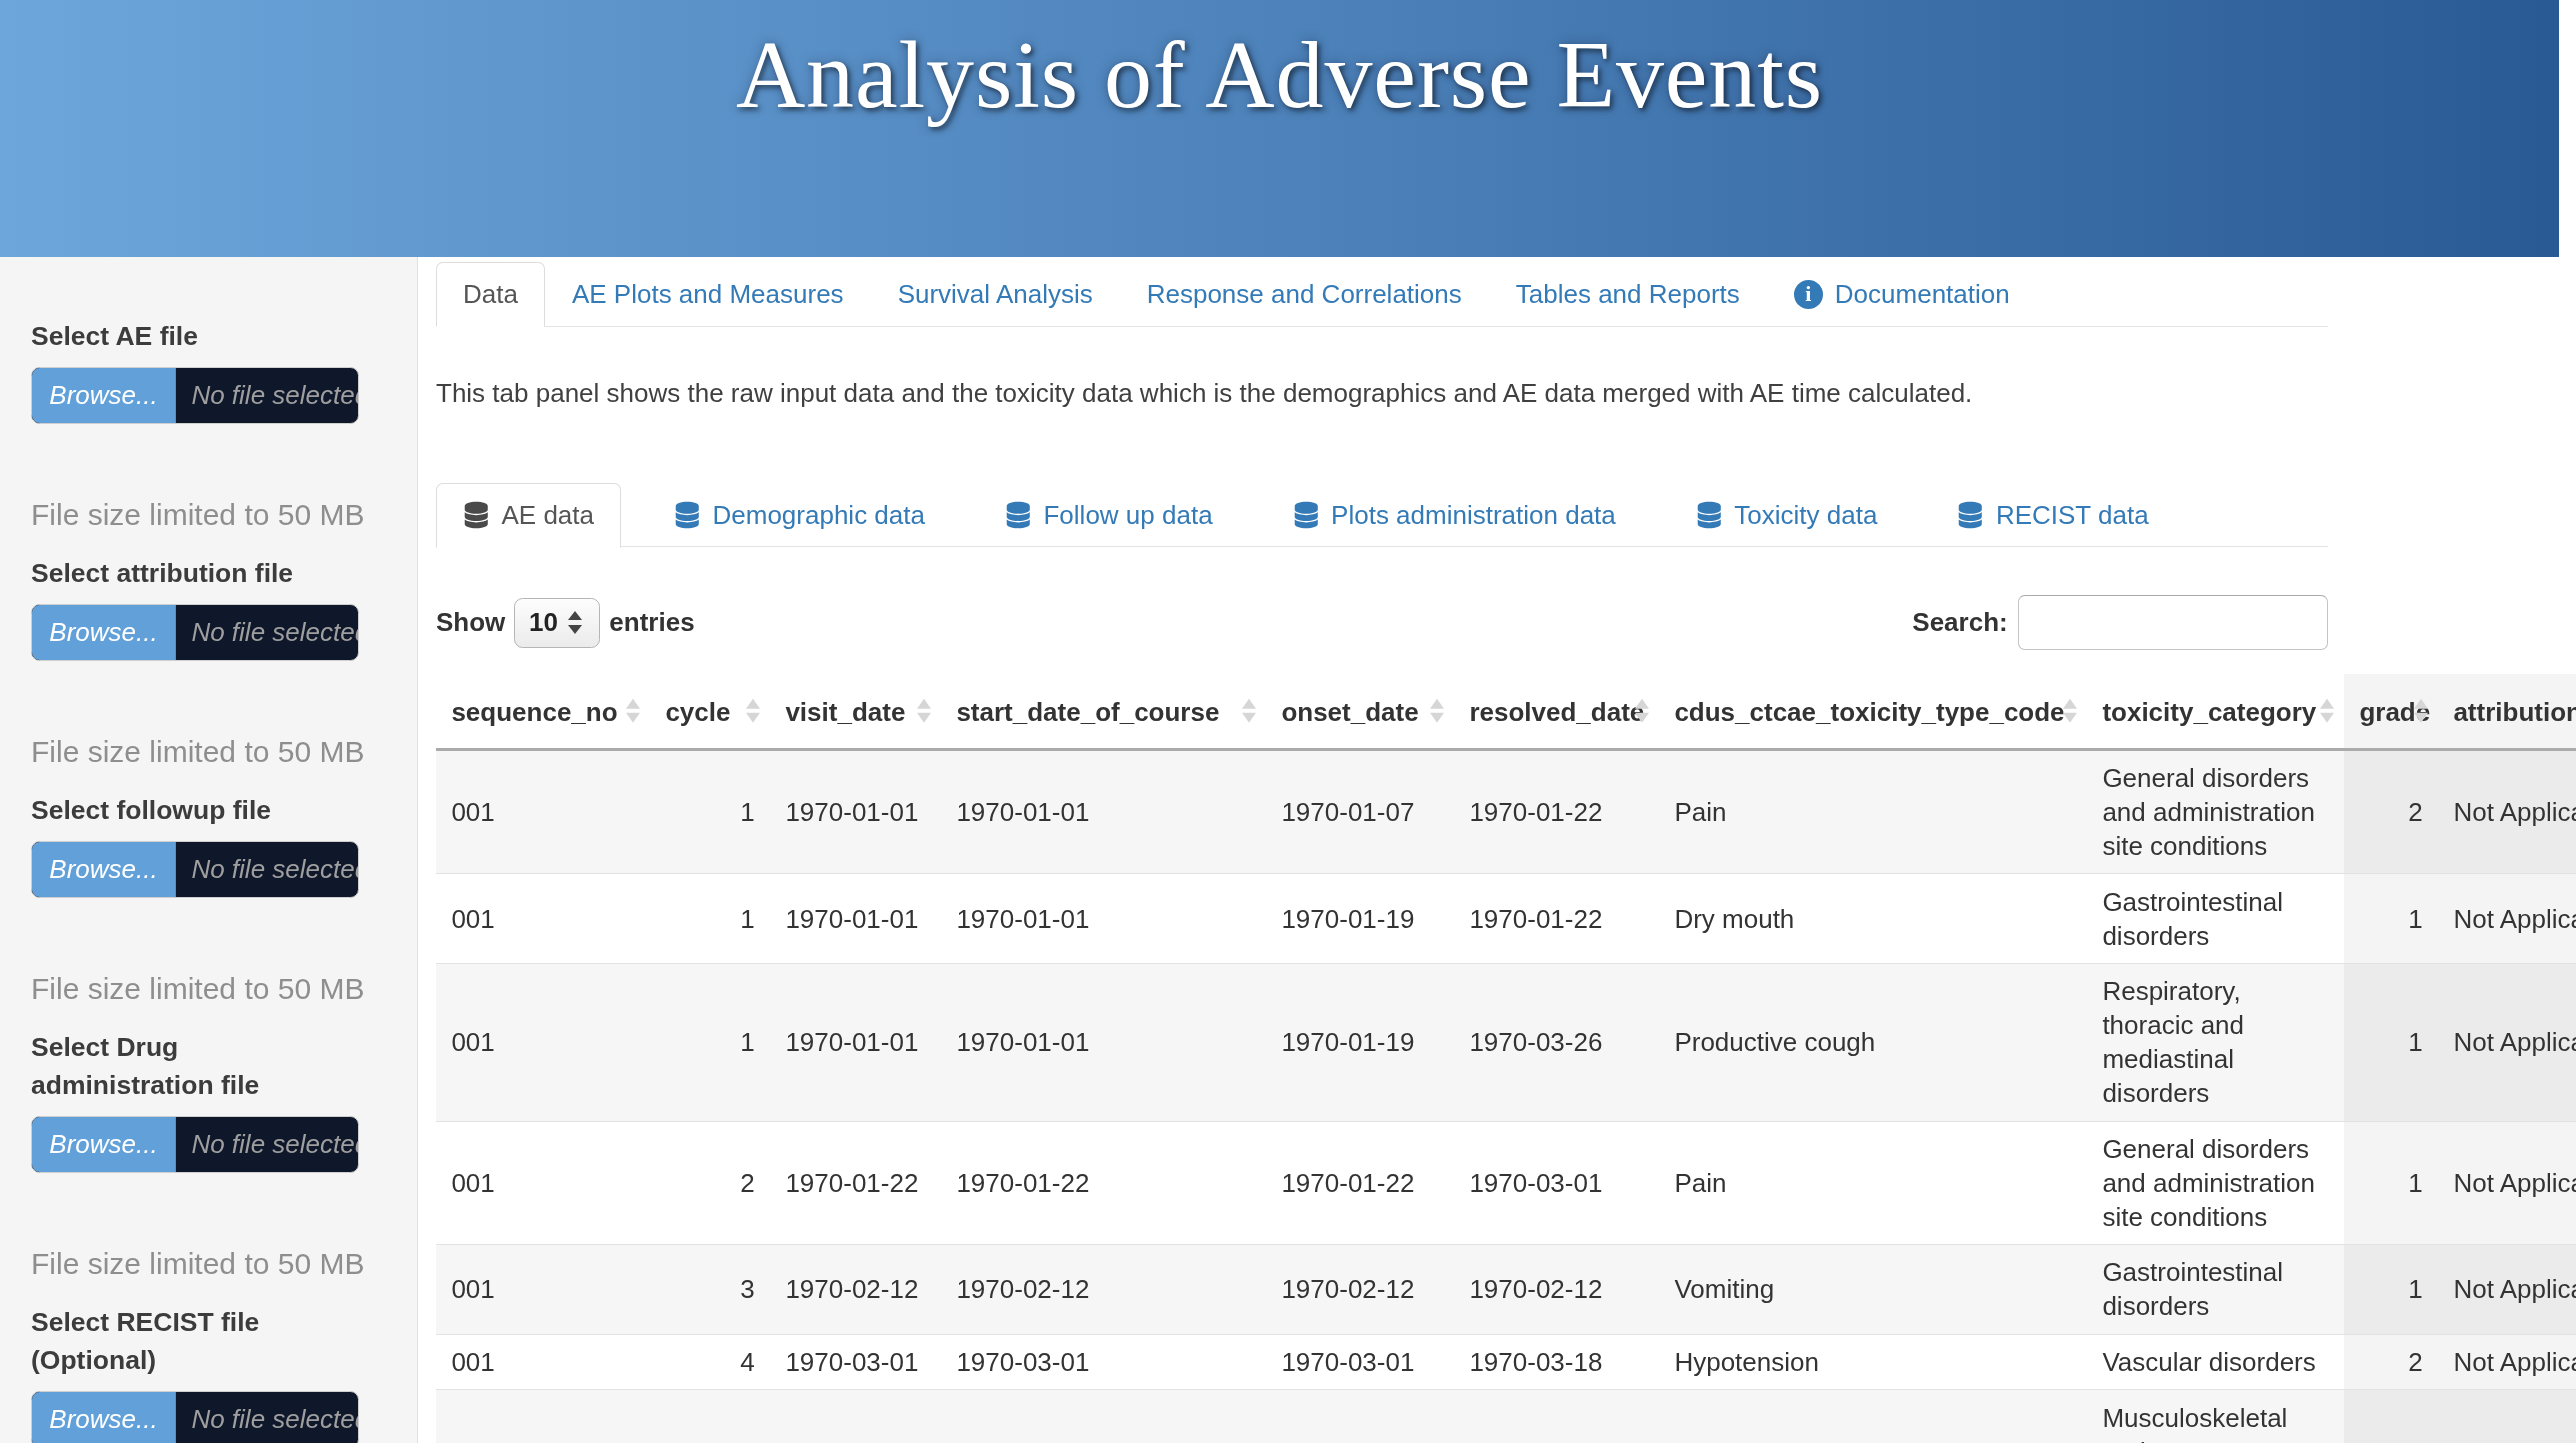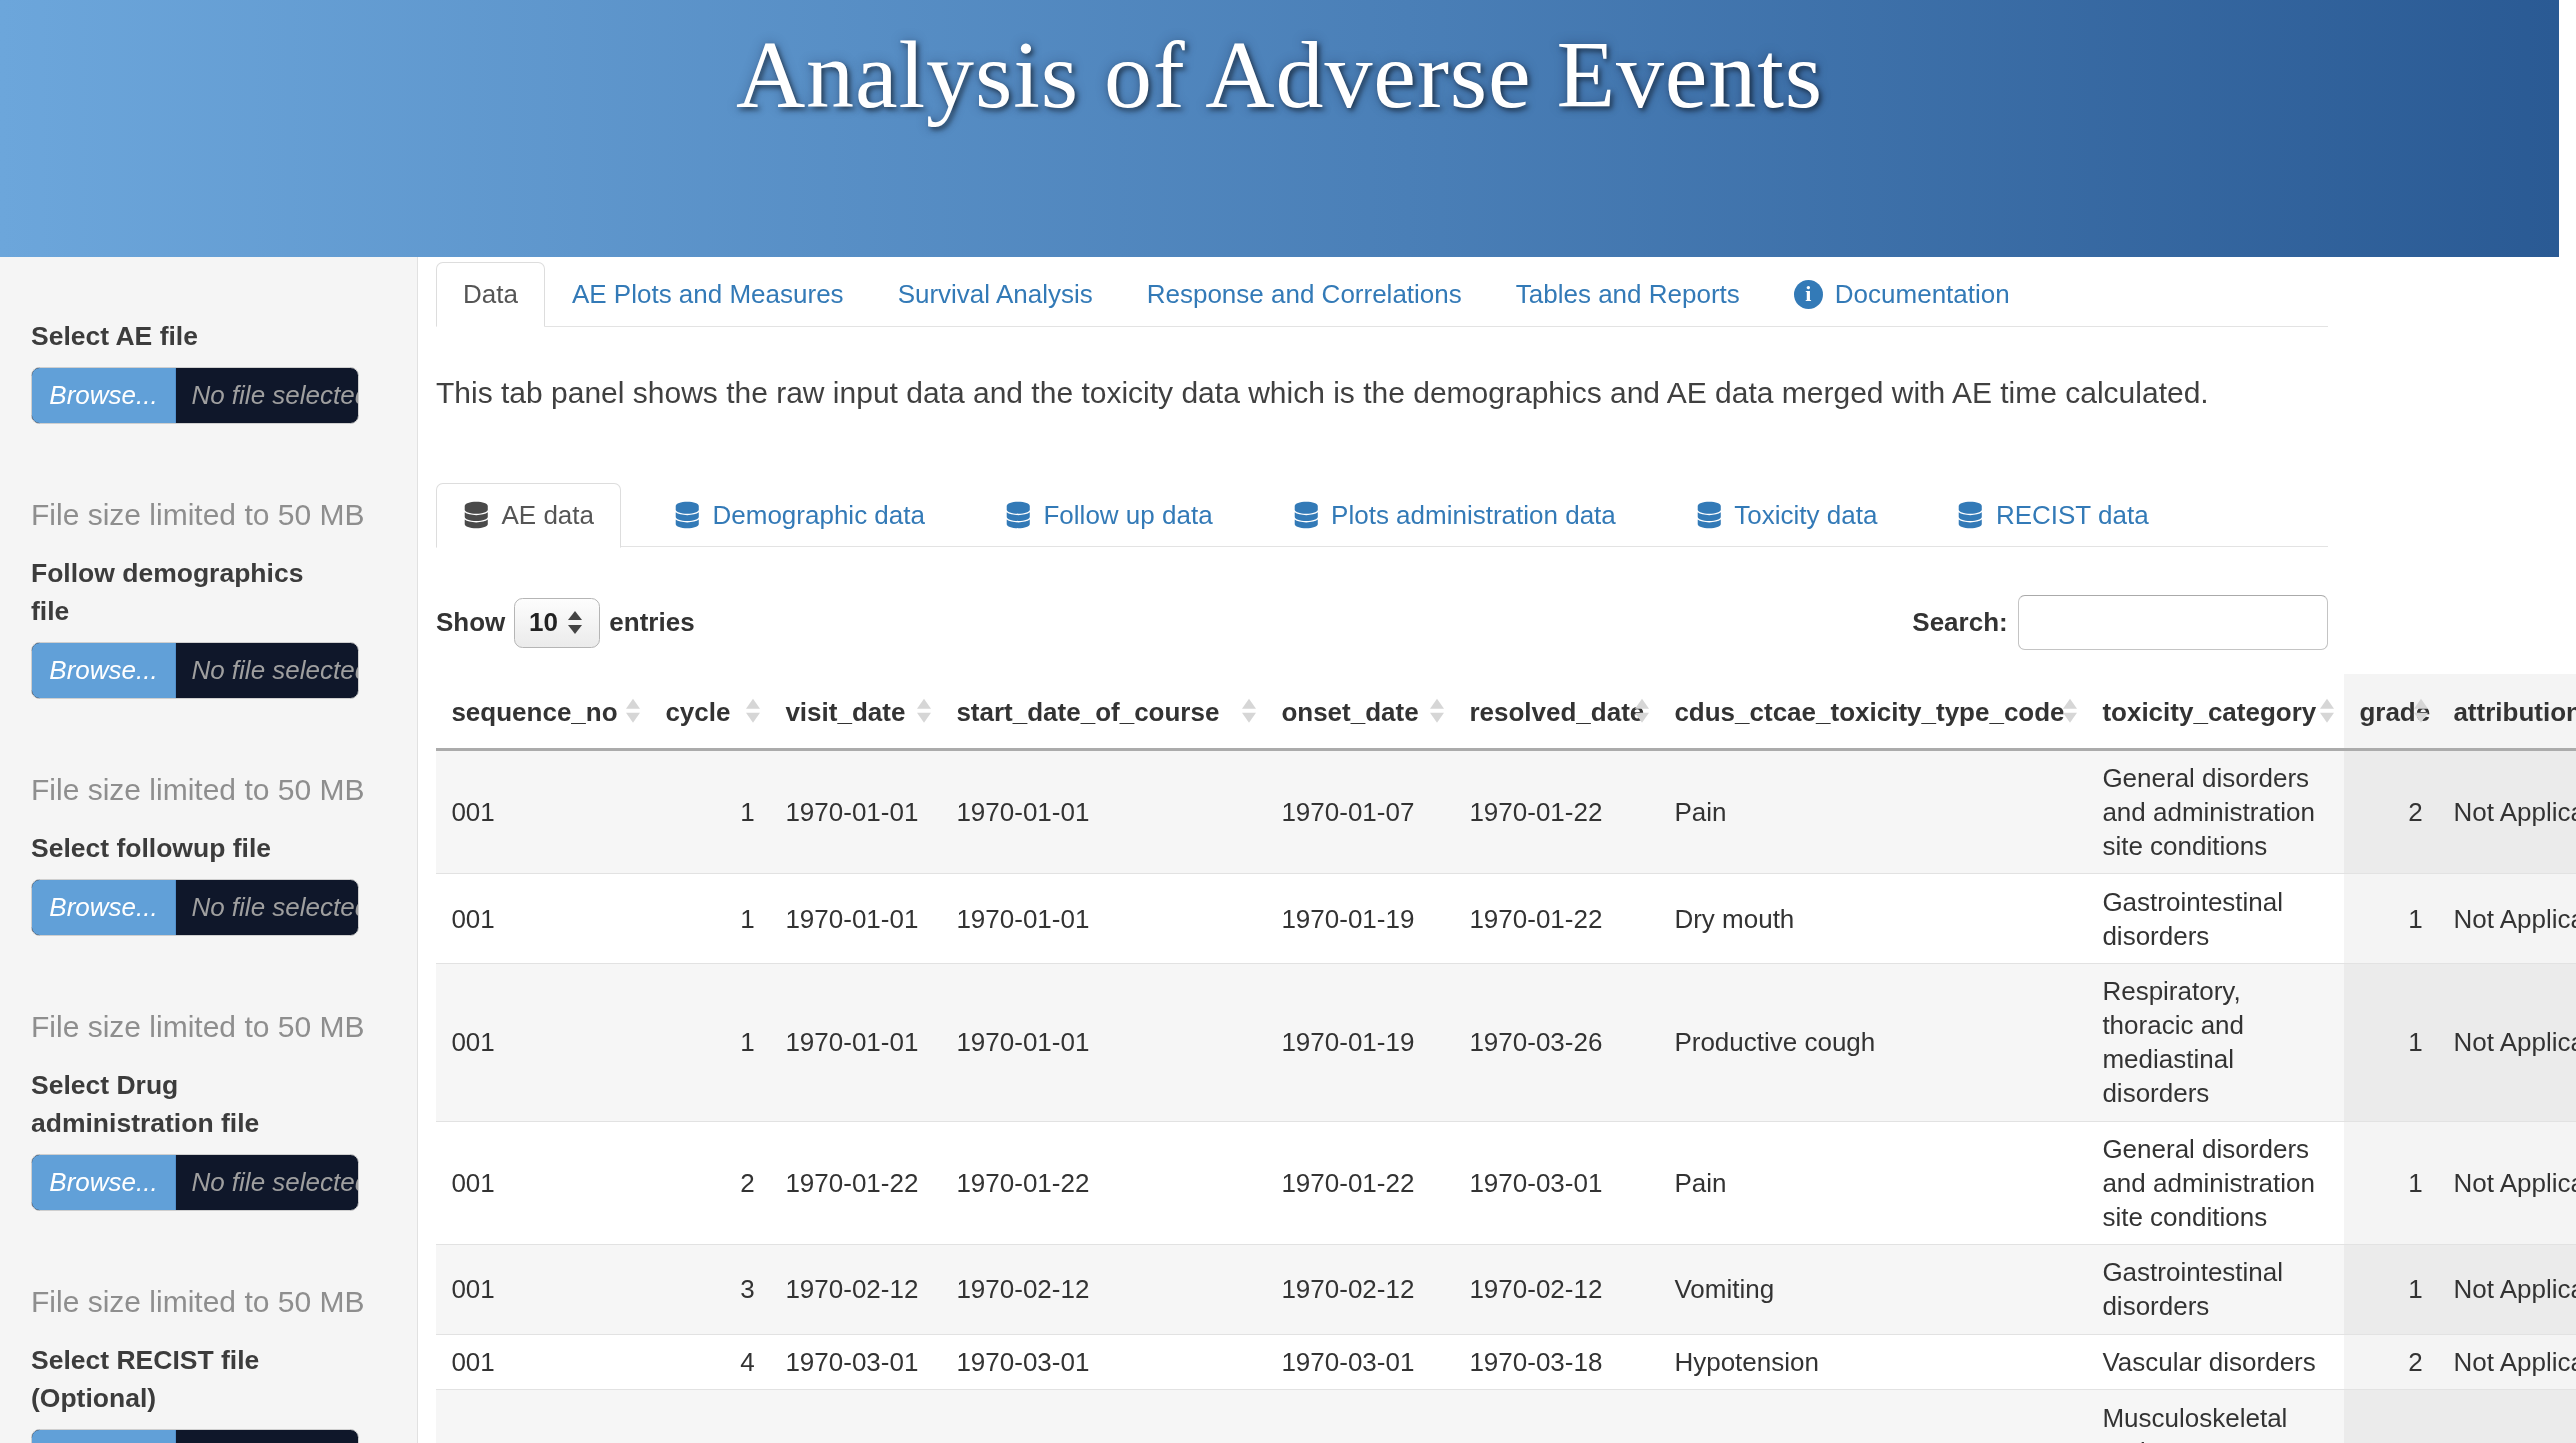--- a/index.html
+++ b/index.html
@@ -27,21 +27,21 @@
   
   .content{flex:1;padding-left:18px;box-sizing:border-box;}
   .tabs{display:flex;align-items:flex-end;width:1892px;border-bottom:1.7px solid #e3e3e3;margin-top:5.1px;}
   .tab{padding:15.4px 26px;font-size:26px;color:#337ab7;cursor:pointer;
     border:1.7px solid transparent;margin-bottom:-1.7px;border-radius:6.8px 6.8px 0 0;
     display:flex;align-items:center;gap:12px;line-height:32.5px;white-space:nowrap;}
   .tab.active{background:#fff;color:#555;border-color:#ddd #ddd #fff #ddd;}
   .info-icon{width:29px;height:29px;border-radius:50%;background:#337ab7;color:#fff;
     font-size:22px;font-weight:bold;font-family:"Liberation Serif",serif;
     display:inline-flex;align-items:center;justify-content:center;}
-  .desc{font-size:30px;color:#404040;margin:48px 0 0 0;line-height:36px;width:1892px;}
+  .desc{font-size:26px;color:#404040;margin:48px 0 0 0;line-height:36px;width:1892px;}
   .subtabs{margin-top:72px;gap:26px;}
   .subtab-icon{width:26.5px;height:28px;}
   .subtab-icon path{fill:#337ab7;}
   .tab.active .subtab-icon path{fill:#4a4a4a;}
   
   .controls{width:1892px;margin-top:48px;display:flex;align-items:center;justify-content:space-between;}
   .show-entries{display:flex;align-items:center;font-size:26px;font-weight:bold;color:#333;gap:9px;}
   .pagesize-select{height:50px;min-width:86px;box-sizing:border-box;border:1.7px solid #b5b5b5;
     border-radius:8.6px;background:linear-gradient(#fdfdfd,#ebebeb);
     display:inline-flex;align-items:center;padding:0 8.6px 0 13.7px;gap:10.3px;cursor:pointer;}
@@ -77,21 +77,21 @@
 </header>
 
 <div class="layout">
   <aside class="sidebar" id="sidebar">
       <div class="file-label">Select AE file</div>
       <div class="file-input">
         <span class="browse-btn">Browse...</span>
         <span class="file-status">No file selected</span>
       </div>
       <div class="size-note">File size limited to 50 MB</div>
-      <div class="file-label">Follow demographics file</div>
+      <div class="file-label">Select attribution file</div>
       <div class="file-input">
         <span class="browse-btn">Browse...</span>
         <span class="file-status">No file selected</span>
       </div>
       <div class="size-note">File size limited to 50 MB</div>
       <div class="file-label">Select followup file</div>
       <div class="file-input">
         <span class="browse-btn">Browse...</span>
         <span class="file-status">No file selected</span>
       </div>

